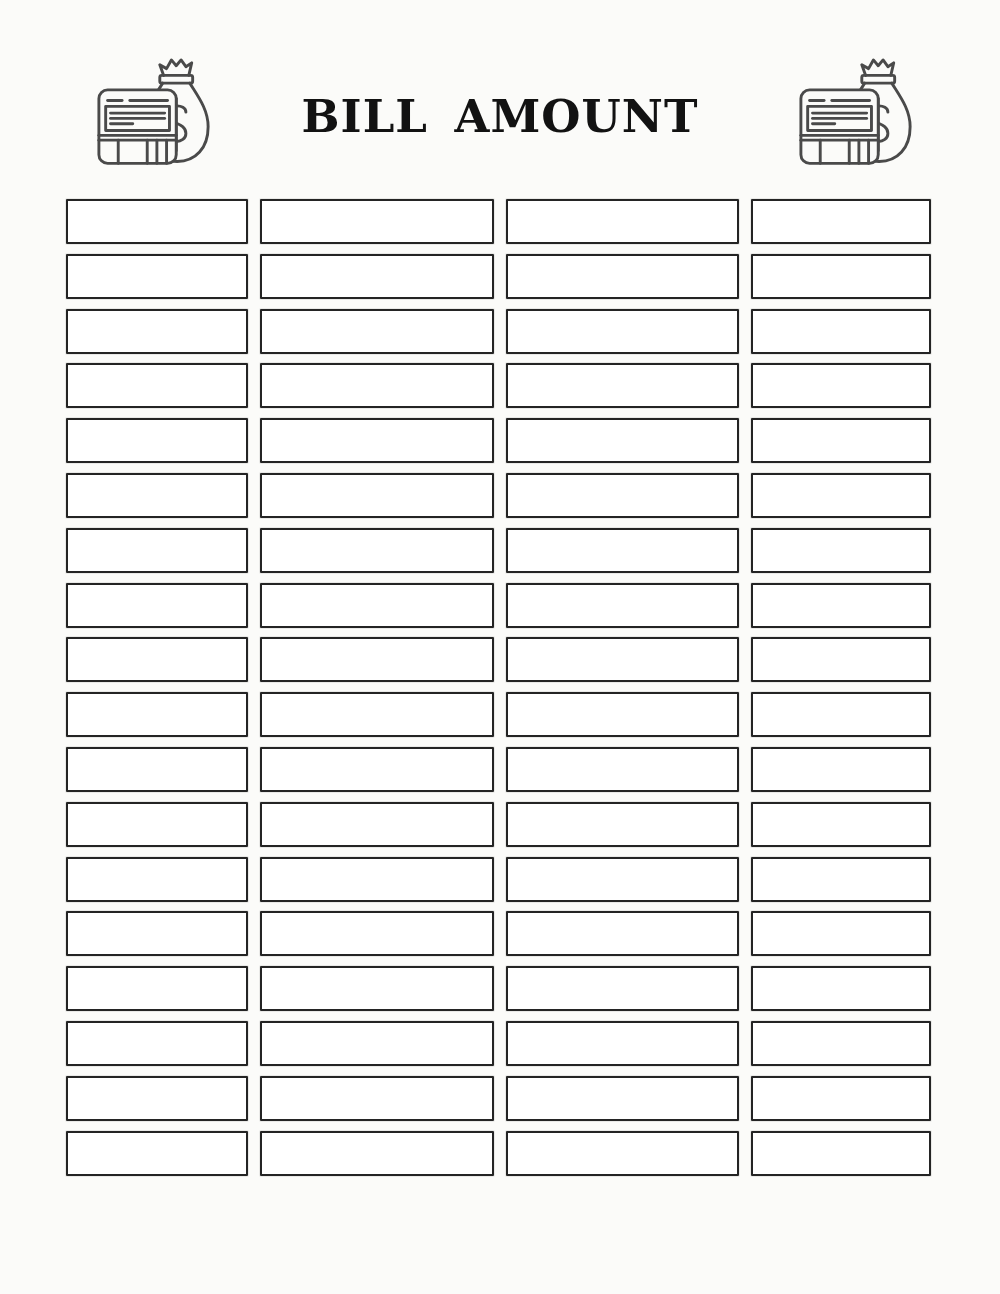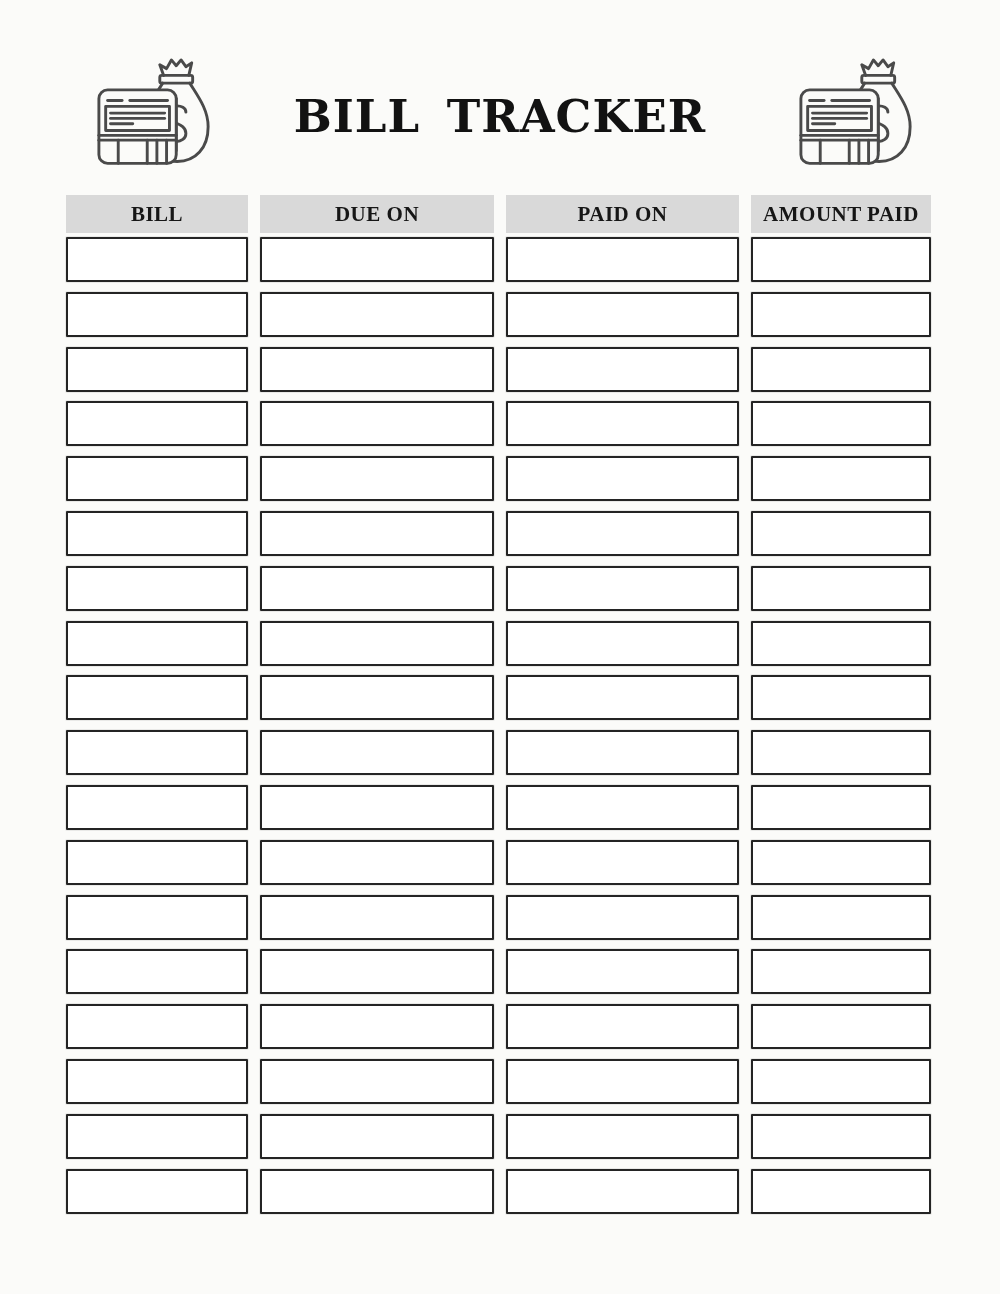--- a/index.html
+++ b/index.html
@@ -106,21 +106,21 @@
 
         <path d="M3,80 H83"></path>
         <path d="M3,85 H83"></path>
         <path d="M23,85 V109"></path>
         <path d="M53,85 V109"></path>
         <path d="M63,85 V109"></path>
         <path d="M73,85 V109"></path>
       </g>
     </svg>
 
-    <h1 class="page-title">BILL TRACKER</h1>
+    <h1 class="page-title">BILL AMOUNT</h1>
 
     <svg class="icon icon-right" viewBox="0 0 120 120" aria-hidden="true">
       <g fill="none" stroke="#4a4a4a" stroke-width="3" stroke-linecap="round" stroke-linejoin="round">
         <path d="M70,18 L66,7 L73,11 L78,2 L83,8 L88,2 L93,9 L99,5 L96,18"></path>
         <rect x="66" y="18" width="34" height="8" rx="2"></rect>
         <path d="M69,26 C60,40 50,55 50,72 C50,95 66,107 84,107 C103,107 116,93 116,71 C116,53 105,39 97,26"></path>
         <path d="M83,42 V96"></path>
         <path d="M93,56 C93,47 73,47 73,58 C73,68 93,66 93,78 C93,89 73,89 73,80"></path>
         <rect x="3" y="33" width="80" height="76" rx="9" fill="#fbfbf9"></rect>
         <path d="M12,44 H27"></path>
@@ -133,26 +133,20 @@
         <path d="M3,85 H83"></path>
         <path d="M23,85 V109"></path>
         <path d="M53,85 V109"></path>
         <path d="M63,85 V109"></path>
         <path d="M73,85 V109"></path>
       </g>
     </svg>
 
   </div>
 
-  <div class="thead">
-    <div class="th">BILL</div>
-    <div class="th">DUE ON</div>
-    <div class="th">PAID ON</div>
-    <div class="th">AMOUNT PAID</div>
-  </div>
 
   <div class="tbody">
       <div class="cell"></div>
       <div class="cell"></div>
       <div class="cell"></div>
       <div class="cell"></div>
       <div class="cell"></div>
       <div class="cell"></div>
       <div class="cell"></div>
       <div class="cell"></div>

